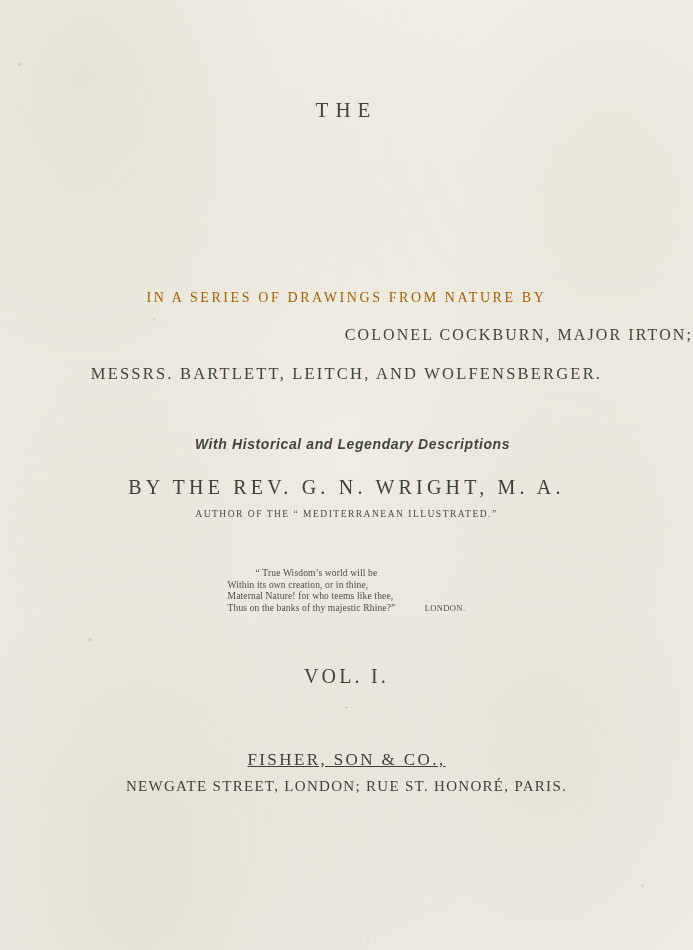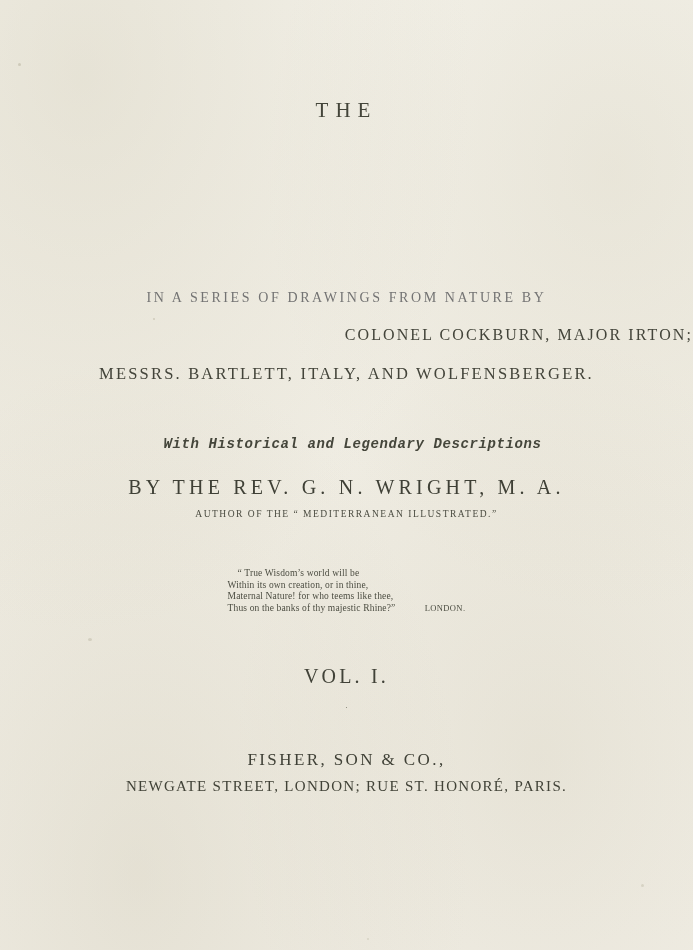--- a/index.html
+++ b/index.html
@@ -56,41 +56,41 @@
   }
   .subtitle-block {
     position: absolute;
     top: 290px;
     left: 0;
     right: 0;
   }
   .sub1 {
     font-size: 14px;
     letter-spacing: 2.6px;
-    color: #737373;
+    color: #a16207;
   }
   .sub2 {
     margin-top: 20px;
     font-size: 16px;
     letter-spacing: 2.1px;
     color: #43443a;
     text-align: right;
   }
   .sub3 {
     margin-top: 20px;
     font-size: 16.5px;
     letter-spacing: 2.2px;
     color: #43443a;
   }
   .gothic {
     position: absolute;
     top: 436px;
     left: 0;
     right: 0;
-    font-family: Liberation Mono, monospace;
+    font-family: Liberation Sans, sans-serif;
     font-size: 14px;
     font-style: italic;
     font-weight: 600;
     letter-spacing: 0.6px;
     color: #45463b;
     padding-left: 12px;
   }
   .author {
     position: absolute;
     top: 476px;
@@ -118,21 +118,21 @@
   .quote-inner {
     display: inline-block;
     text-align: left;
     font-size: 9.5px;
     line-height: 11.5px;
     color: #4b4c41;
     letter-spacing: 0.15px;
     position: relative;
     padding-right: 70px;
   }
-  .quote-line.first { padding-left: 10px; }
+  .quote-line.first { padding-left: 10px; text-align: center; }
   .byron {
     position: absolute;
     right: 0;
     bottom: 0;
     font-size: 8.5px;
     letter-spacing: 0.4px;
     color: #4b4c41;
   }
   .vol {
     position: absolute;
@@ -154,20 +154,21 @@
   .imprint {
     position: absolute;
     top: 750px;
     left: 0;
     right: 0;
   }
   .publisher {
     font-size: 17px;
     letter-spacing: 2.4px;
     color: #3f4036;
+    text-decoration: underline;
   }
   .address {
     margin-top: 8px;
     font-size: 15px;
     letter-spacing: 1.3px;
     color: #414237;
   }
   .speck {
     position: absolute;
     background: #b9b4a0;
@@ -191,21 +192,21 @@
   <div class="speck s3"></div>
   <div class="speck s4"></div>
   <div class="speck s5"></div>
 
   <div class="the center">THE</div>
 
 
   <div class="subtitle-block">
     <div class="sub1 center">IN A SERIES OF DRAWINGS FROM NATURE BY</div>
     <div class="sub2 center">COLONEL COCKBURN, MAJOR IRTON;</div>
-    <div class="sub3 center">MESSRS. BARTLETT, ITALY, AND WOLFENSBERGER.</div>
+    <div class="sub3 center">MESSRS. BARTLETT, LEITCH, AND WOLFENSBERGER.</div>
   </div>
 
   <div class="gothic center">With Historical and Legendary Descriptions</div>
 
   <div class="author center">BY THE REV. G. N. WRIGHT, M. A.</div>
 
   <div class="authorof center">AUTHOR OF THE “ MEDITERRANEAN ILLUSTRATED.”</div>
 
   <div class="quote-block center">
     <div class="quote-inner">

